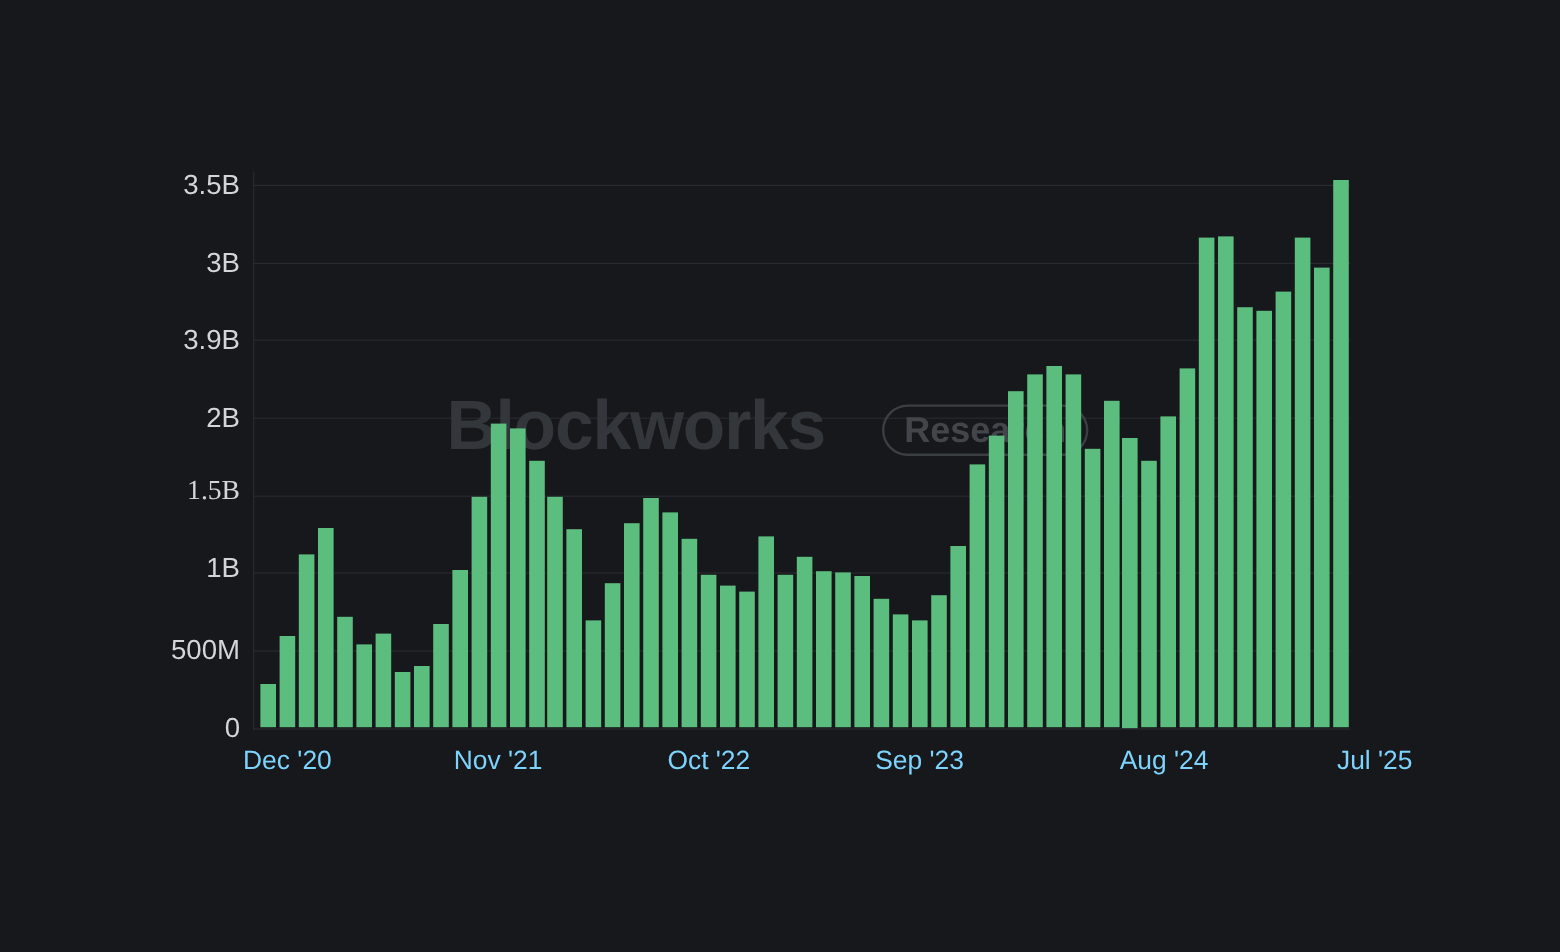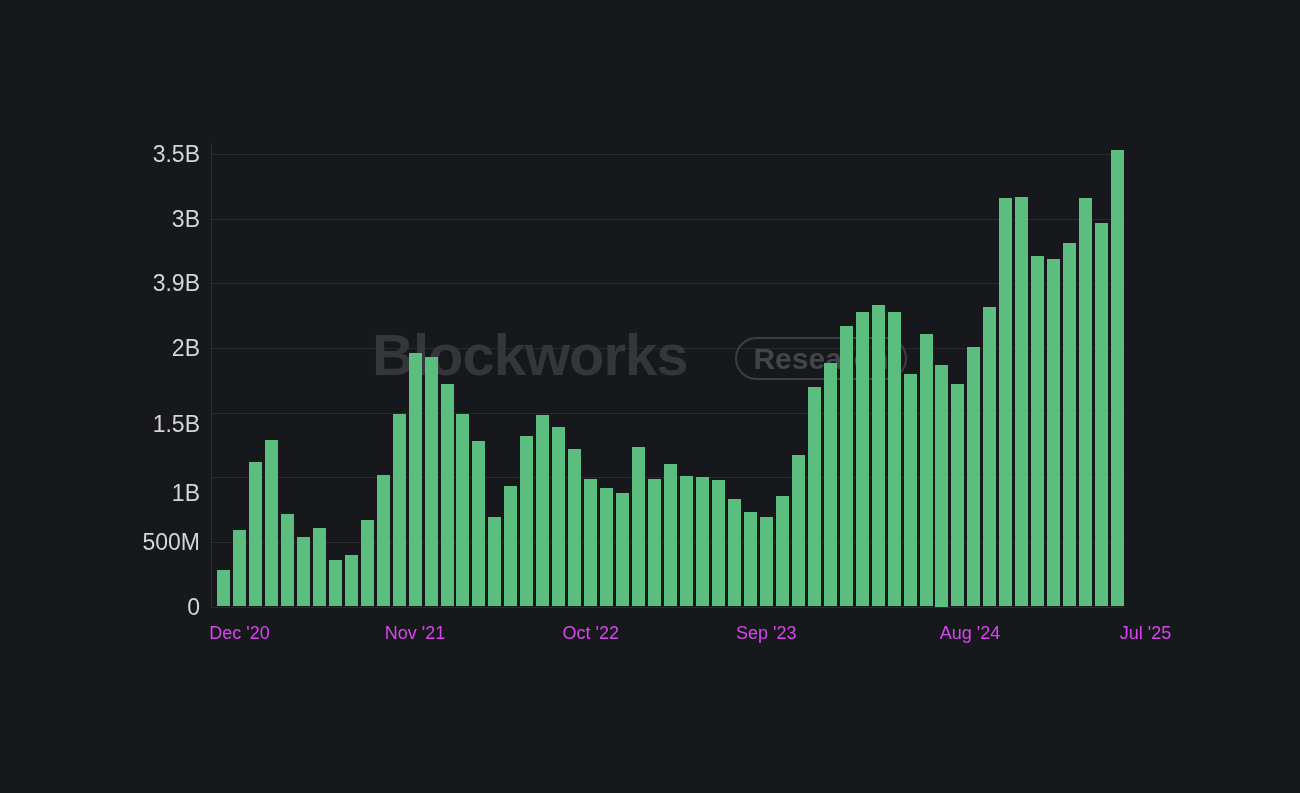--- a/index.html
+++ b/index.html
@@ -4,21 +4,21 @@
 <style>
   html,body{margin:0;padding:0;background:#17181b;}
   body{width:1300px;height:793px;position:relative;overflow:hidden;
        font-family:"Liberation Sans",sans-serif;}
   .canvas{position:absolute;left:0;top:0;width:1300px;height:793px;background:#17181b;}
   .gridline{position:absolute;height:1px;background:#282a2e;}
   .axis-line-y{position:absolute;width:1px;background:#2a2c30;}
   .axis-line-x{position:absolute;height:1px;background:#2a2c30;}
   .ytick{position:absolute;color:#d4d5d7;font-size:23px;line-height:23px;
          text-align:right;white-space:nowrap;transform:translateY(-50%);}
-  .xtick{position:absolute;color:#d946ef;font-size:18px;line-height:23px;
+  .xtick{position:absolute;color:#7dd3fc;font-size:22px;line-height:23px;
          white-space:nowrap;transform:translateX(-50%);}
   .bar{position:absolute;background:#5cbe7e;}
   .watermark{position:absolute;left:0;top:0;width:1300px;height:793px;pointer-events:none;}
   .wm-brand{position:absolute;left:372px;top:326px;color:#33363b;
             font-size:58px;font-weight:700;letter-spacing:-1px;line-height:58px;}
   .wm-badge{position:absolute;left:735px;top:337px;width:172px;height:43px;
             border:2px solid #3b3e43;border-radius:22px;box-sizing:border-box;
             color:#42454a;font-size:30px;font-weight:600;line-height:39px;
             text-align:center;}
   .layer{position:absolute;left:0;top:0;width:1300px;height:793px;}
@@ -98,22 +98,22 @@
       <div class="bar" title="Mar '25" style="left: 1047.23px; width: 13px; top: 258.74px; height: 347.76px; background: rgb(92, 190, 126);"></div>
       <div class="bar" title="Apr '25" style="left: 1063.2px; width: 13px; top: 242.58px; height: 363.92px; background: rgb(92, 190, 126);"></div>
       <div class="bar" title="May '25" style="left: 1079.16px; width: 13px; top: 197.98px; height: 408.52px; background: rgb(92, 190, 126);"></div>
       <div class="bar" title="Jun '25" style="left: 1095.13px; width: 13px; top: 222.54px; height: 383.96px; background: rgb(92, 190, 126);"></div>
       <div class="bar" title="Jul '25" style="left: 1111.1px; width: 13px; top: 150.14px; height: 456.36px; background: rgb(92, 190, 126);"></div>
     </div>
 
   <div class="layer" id="axis-layer">
       <div class="ytick" style="right: 1100px; top: 606.5px;">0</div>
       <div class="ytick" style="right: 1100px; top: 541.86px;">500M</div>
-      <div class="ytick" style="right: 1100px; top: 493px;">1B</div>
-      <div class="ytick" style="right: 1100px; top: 424px;">1.5B</div>
+      <div class="ytick" style="right: 1100px; top: 473px;">1B</div>
+      <div class="ytick" style="right: 1100px; top: 408px; font-family: Liberation Serif, serif;">1.5B</div>
       <div class="ytick" style="right: 1100px; top: 347.94px;">2B</div>
       <div class="ytick" style="right: 1100px; top: 283.3px;">3.9B</div>
       <div class="ytick" style="right: 1100px; top: 218.66px; text-align: right;">3B</div>
       <div class="ytick" style="right: 1100px; top: 154.02px;">3.5B</div>
       <div class="axis-line-y" style="left: 211px; top: 143px; height: 464.5px;"></div>
       <div class="axis-line-x" style="left: 211px; width: 913.5px; top: 607px;"></div>
       <div class="xtick" style="left: 239.5px; top: 622px;">Dec '20</div>
       <div class="xtick" style="left: 415.1px; top: 622px;">Nov '21</div>
       <div class="xtick" style="left: 590.7px; top: 622px;">Oct '22</div>
       <div class="xtick" style="left: 766.3px; top: 622px;">Sep '23</div>

